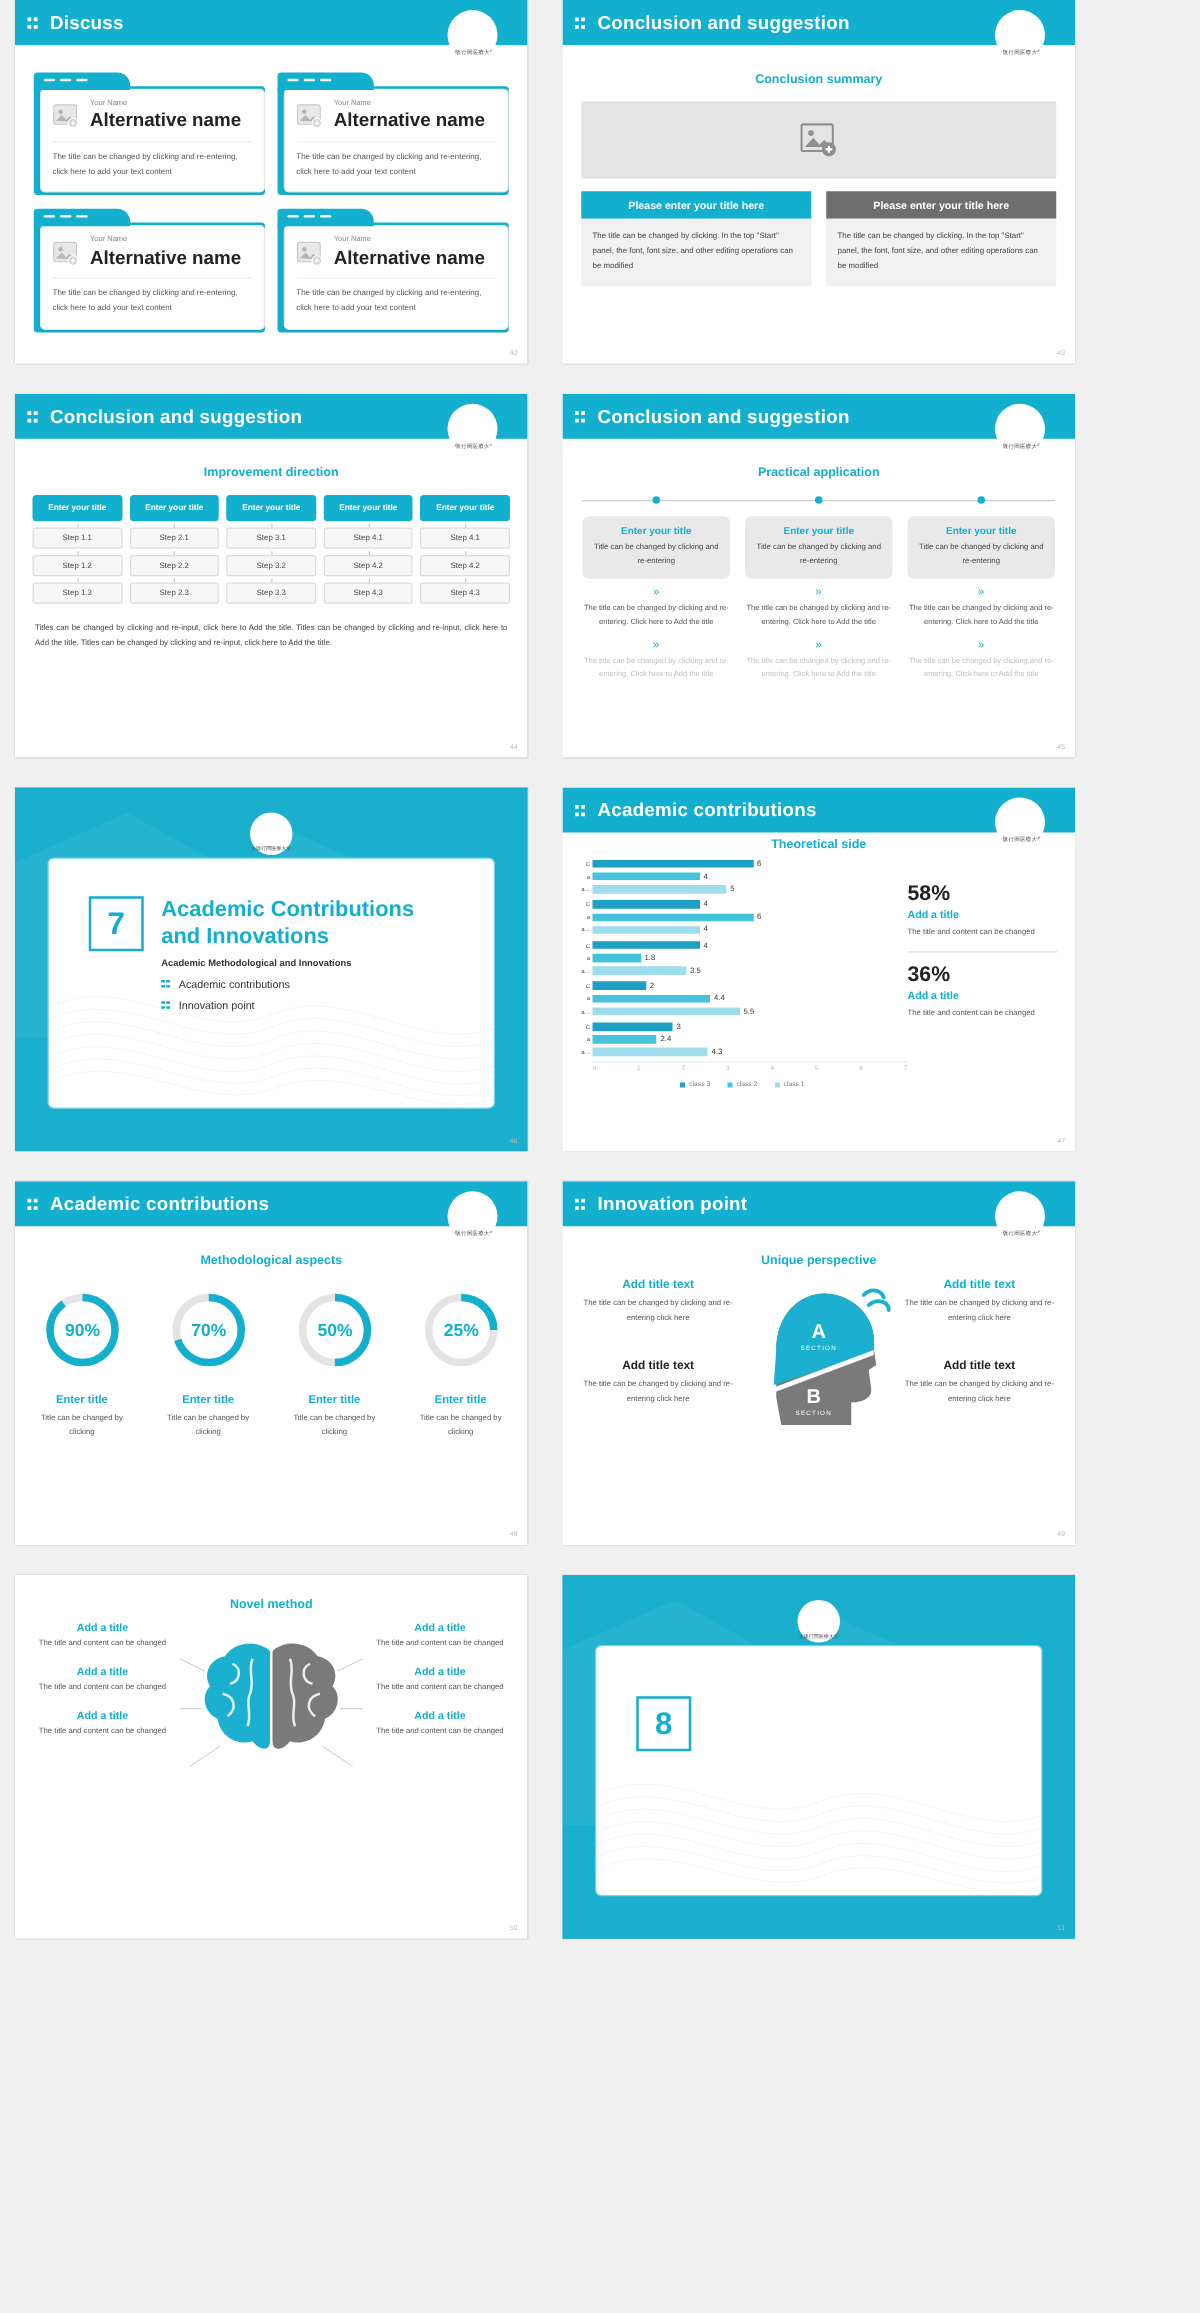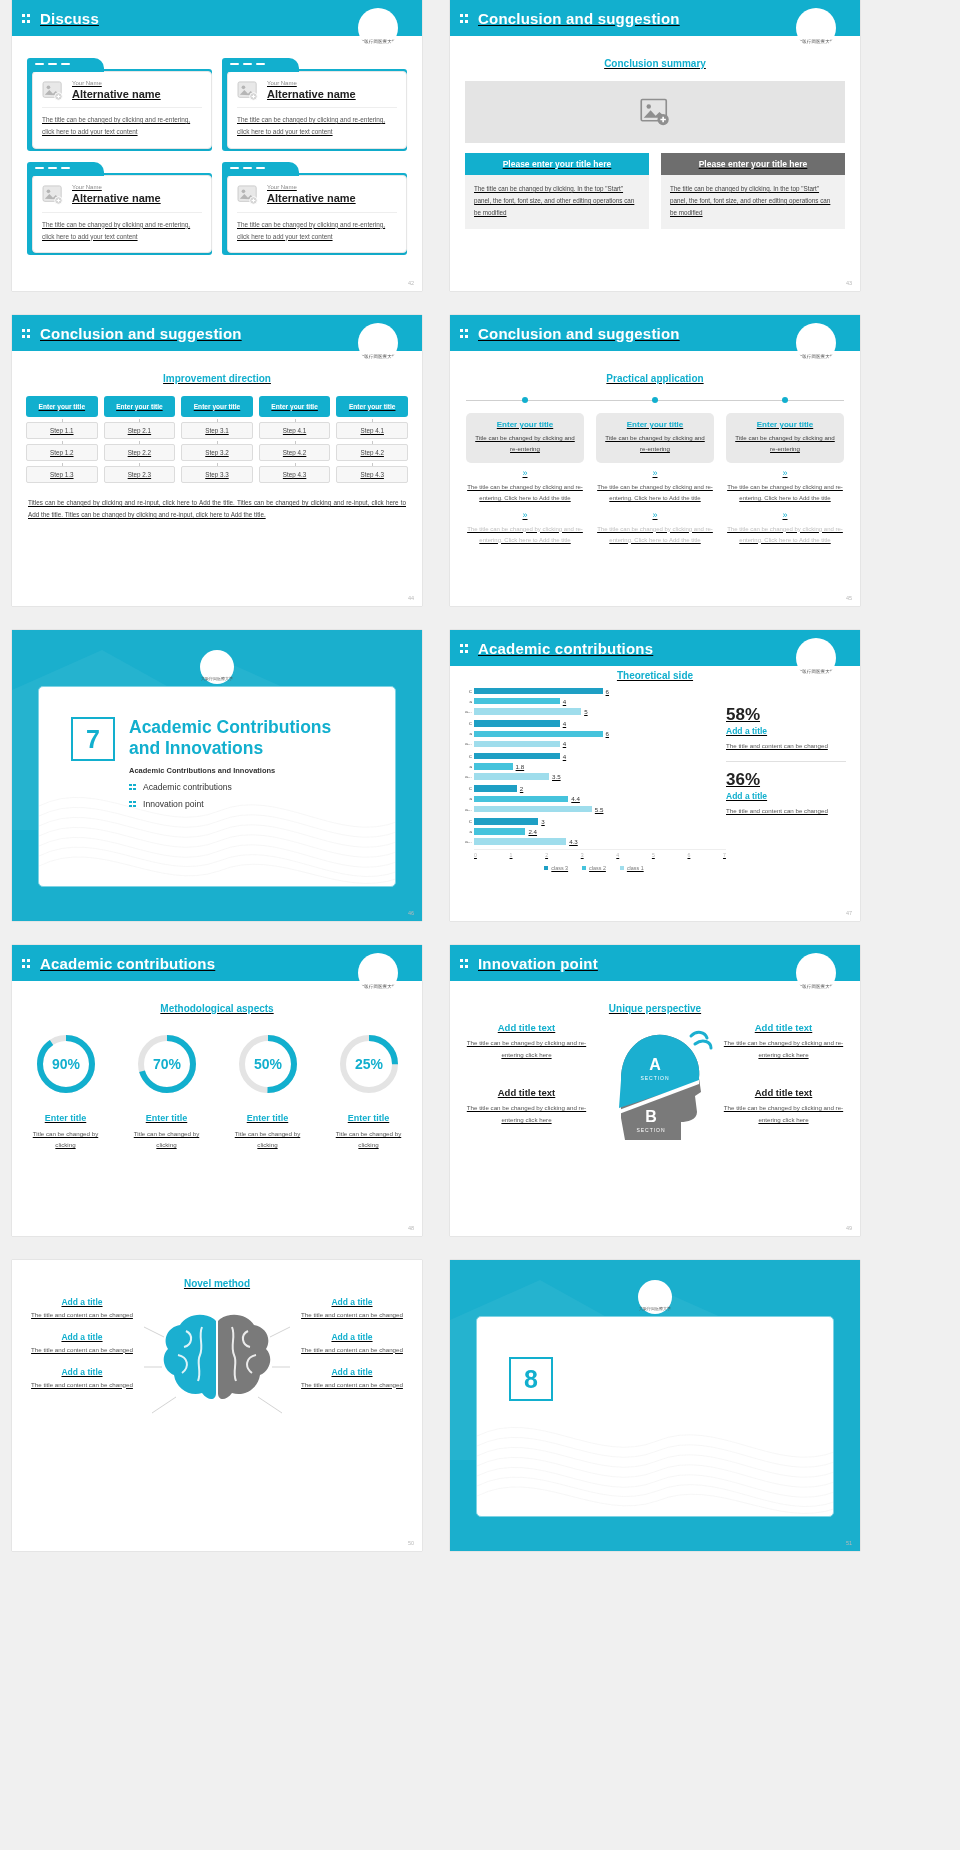--- a/index.html
+++ b/index.html
@@ -16,21 +16,20 @@
     column-gap: 28px;
     row-gap: 20px;
     padding: 0 12px;
   }
   .slide {
     position: relative;
     width: 410px; height: 291px;
     background: #fff;
     overflow: hidden;
     box-shadow: 0 0 1px rgba(0,0,0,.25);
-    text-decoration: underline;
   }
   .hdr {
     position: relative;
     height: 36px;
     background: #12AFCE;
     display: flex; align-items: center;
     padding-left: 10px;
     color: #fff;
   }
   .dots {
@@ -74,21 +73,21 @@
   .folder-body {
     background:#12AFCE; border-radius:3px; padding-left:5px; padding-bottom:2px; padding-top:2px;
   }
   .folder-inner {
     background:#fff; border:1px solid #e6e6e6; border-radius:4px; padding:8px 9px 10px 9px;
     box-shadow: 0 1px 2px rgba(0,0,0,.06);
   }
   .f-top { display:flex; align-items:center; gap:8px; padding-bottom:6px; border-bottom:1px solid #eee; }
   .imgico { width:22px; height:20px; flex:none; }
   .f-names .yn { font-size:6px; color:#888; line-height:1.2; }
-  .f-names .alt { font-size:11px; color:#222; font-weight:bold; line-height:1.3; }
+  .f-names .alt { font-size:15px; color:#222; font-weight:bold; line-height:1.3; }
   .f-desc { font-size:6.4px; color:#555; line-height:1.85; margin-top:6px; }
 
   
   .photo-box {
     margin: 12px 15px 0 15px; height: 62px; background:#e4e4e4;
     display:flex; align-items:center; justify-content:center;
   }
   .two-cols { display:grid; grid-template-columns:1fr 1fr; gap:12px; margin: 10px 15px 0 15px; }
   .cc-head { text-align:center; color:#fff; font-size:8.5px; font-weight:bold; padding:6px 0; }
   .cc-head.blue { background:#12AFCE; }
@@ -457,21 +456,21 @@
           <path d="M0 100 C60 70 120 126 180 105 C240 80 300 134 360 112"></path>
         </g>
       </svg>
       <div class="cover-inner">
         <div class="numbox">7</div>
         <div>
           <div class="cov-h">
             <span>Academic Contributions</span><br>
             <span>and Innovations</span>
           </div>
-          <div class="cov-sub">Academic Contributions and Innovations</div>
+          <div class="cov-sub">Academic Methodological and Innovations</div>
           <div class="cov-li">
             <span class="dots-sm">
                 <i></i>
                 <i></i>
                 <i></i>
                 <i></i>
               </span>
             <span>Academic contributions</span>
           </div>
           <div class="cov-li">

